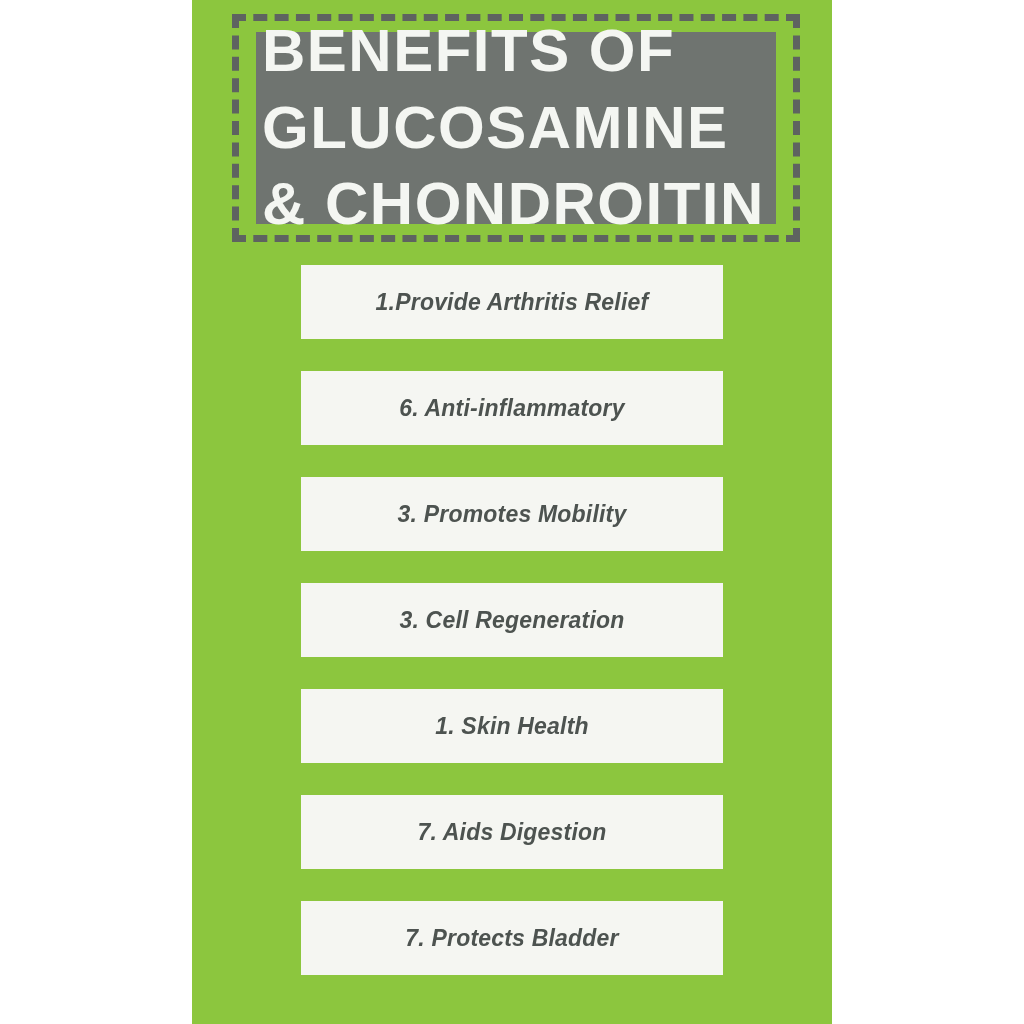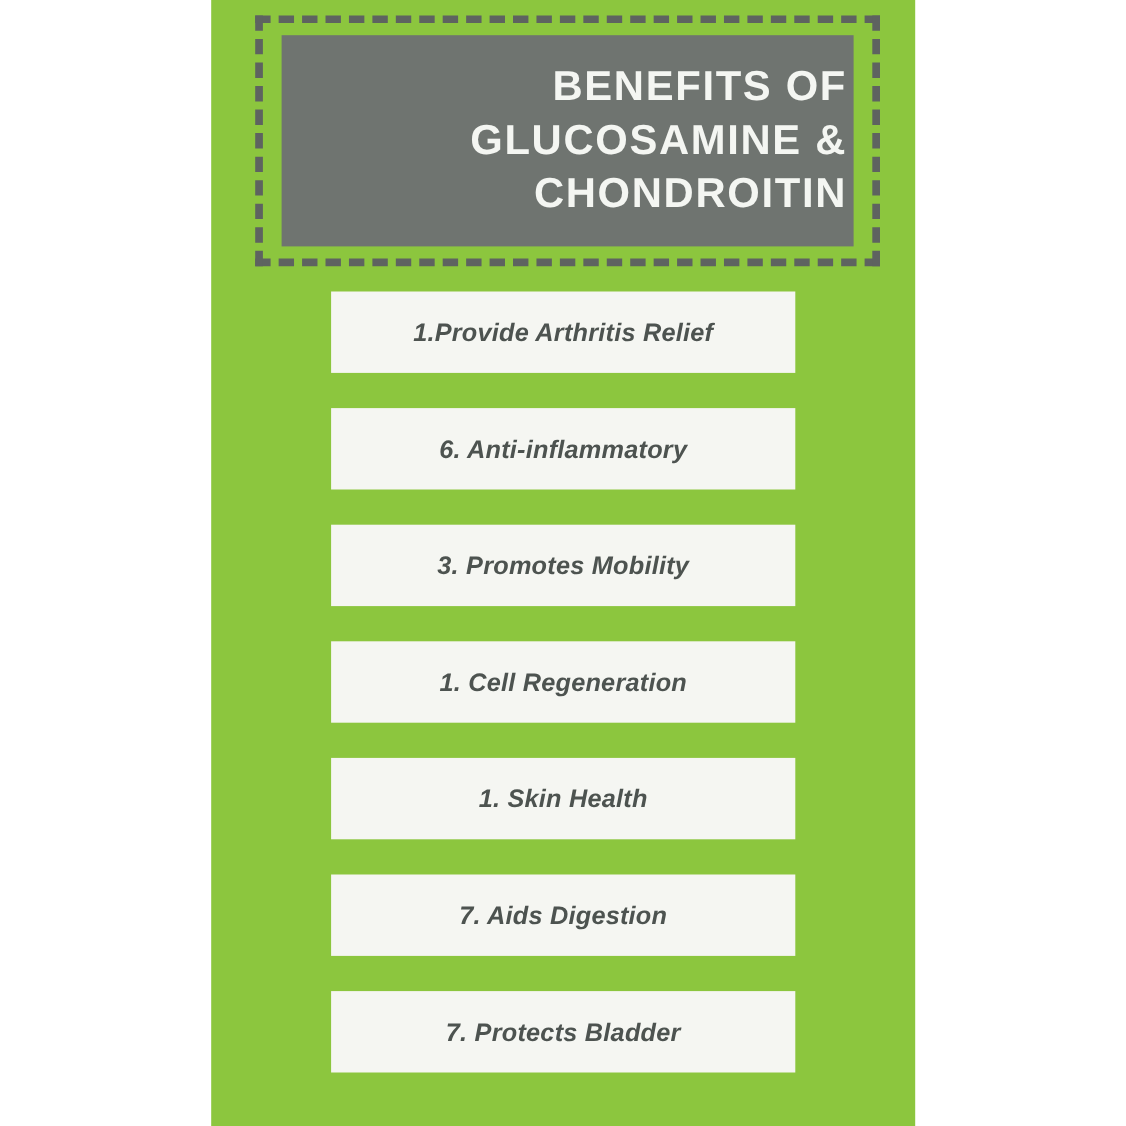--- a/index.html
+++ b/index.html
@@ -47,25 +47,25 @@
     right: 24px;
     bottom: 18px;
     background: #6f7470;
     display: flex;
     align-items: center;
     justify-content: center;
   }
 
   .title-text {
     color: #f4f6f2;
-    font-size: 38px;
+    font-size: 60px;
     line-height: 1.28;
     font-weight: bold;
     letter-spacing: 1.5px;
-    text-align: right;
+    text-align: left;
     text-transform: uppercase;
     padding: 0 6px;
   }
 
   
   .list {
     position: absolute;
     left: 0;
     top: 265px;
     width: 100%;
@@ -107,21 +107,21 @@
     <div class="benefit-row">
       <span class="benefit-label">1.Provide Arthritis Relief</span>
     </div>
     <div class="benefit-row">
       <span class="benefit-label">6. Anti-inflammatory</span>
     </div>
     <div class="benefit-row">
       <span class="benefit-label">3. Promotes Mobility</span>
     </div>
     <div class="benefit-row">
-      <span class="benefit-label">1. Cell Regeneration</span>
+      <span class="benefit-label">3. Cell Regeneration</span>
     </div>
     <div class="benefit-row">
       <span class="benefit-label">1. Skin Health</span>
     </div>
     <div class="benefit-row">
       <span class="benefit-label">7. Aids Digestion</span>
     </div>
     <div class="benefit-row">
       <span class="benefit-label">7. Protects Bladder</span>
     </div>

